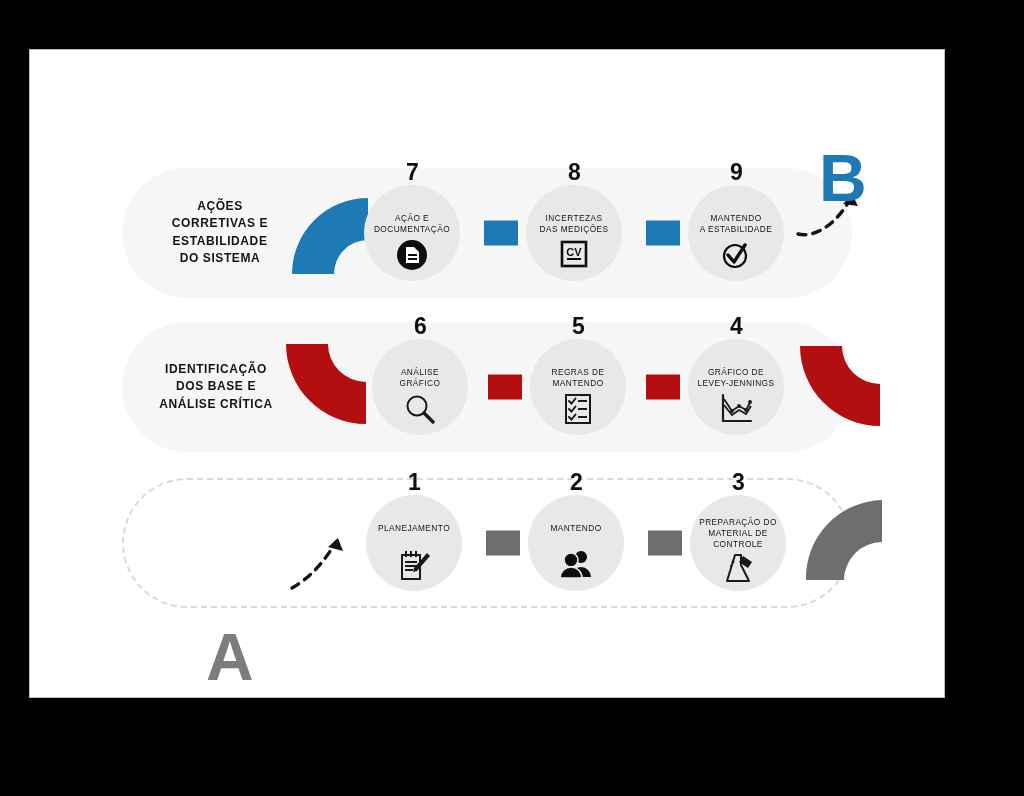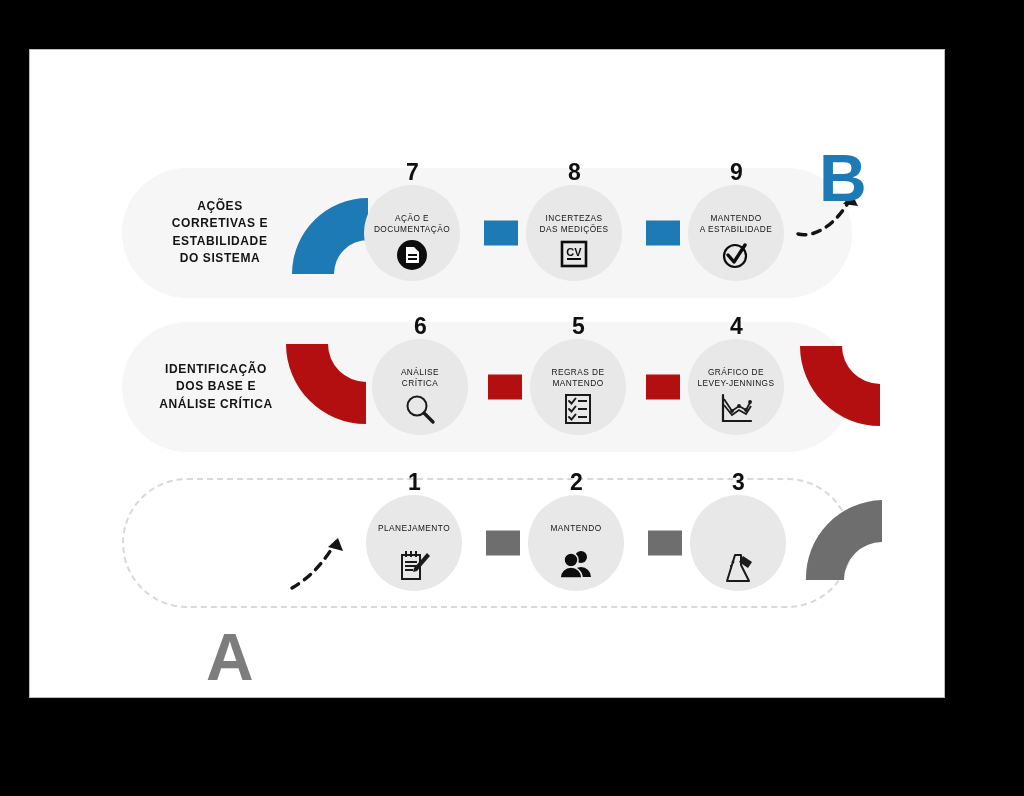--- a/index.html
+++ b/index.html
@@ -163,21 +163,21 @@
     <svg class="arc" style="left:162px;top:20px;" width="82" height="84" viewBox="0 0 82 84">
       <path d="M2 2 L44 2 A 38 38 0 0 0 82 40 L82 82 A 80 80 0 0 1 2 2 Z" fill="#b30f10"></path>
     </svg>
 
     <div class="node" style="left:250px;">
       <div class="circ"></div>
       <div class="tri-l"></div>
       <div class="num">6</div>
       <div class="lbl">
         <div>ANÁLISE</div>
-        <div>CRÍTICA</div>
+        <div>GRÁFICO</div>
       </div>
       <div class="ico">
         <svg width="32" height="32" viewBox="0 0 32 32">
           <circle cx="13" cy="13" r="9.5" fill="none" stroke="#1a1a1a" stroke-width="2"></circle>
           <line x1="20" y1="20" x2="29" y2="29" stroke="#1a1a1a" stroke-width="3.4" stroke-linecap="round"></line>
         </svg>
       </div>
     </div>
 
     <div class="conn" style="left:366px;background:#b30f10;"></div>
@@ -278,20 +278,25 @@
         </svg>
       </div>
     </div>
 
     <div class="conn" style="left:524px;background:#6e6e6e;"></div>
 
     <div class="node point-right" style="left:566px;">
       <div class="circ"></div>
       <div class="tri-r"></div>
       <div class="num">3</div>
+      <div class="lbl" style="top:22px;">
+        <div>PREPARAÇÃO DO</div>
+        <div>MATERIAL DE</div>
+        <div>CONTROLE</div>
+      </div>
       <div class="ico" style="top:58px;">
         <svg width="32" height="32" viewBox="0 0 32 32">
           <path d="M13 2 L19 2 L19 12 L27 28 L5 28 Z" fill="none" stroke="#1a1a1a" stroke-width="2" stroke-linejoin="round"></path>
           <path d="M21 3 L30 9 L26 15 L17 9 Z" fill="#1a1a1a"></path>
           <circle cx="11" cy="9" r="1.4" fill="#1a1a1a"></circle>
           <circle cx="9" cy="13" r="1.1" fill="#1a1a1a"></circle>
         </svg>
       </div>
     </div>
 

